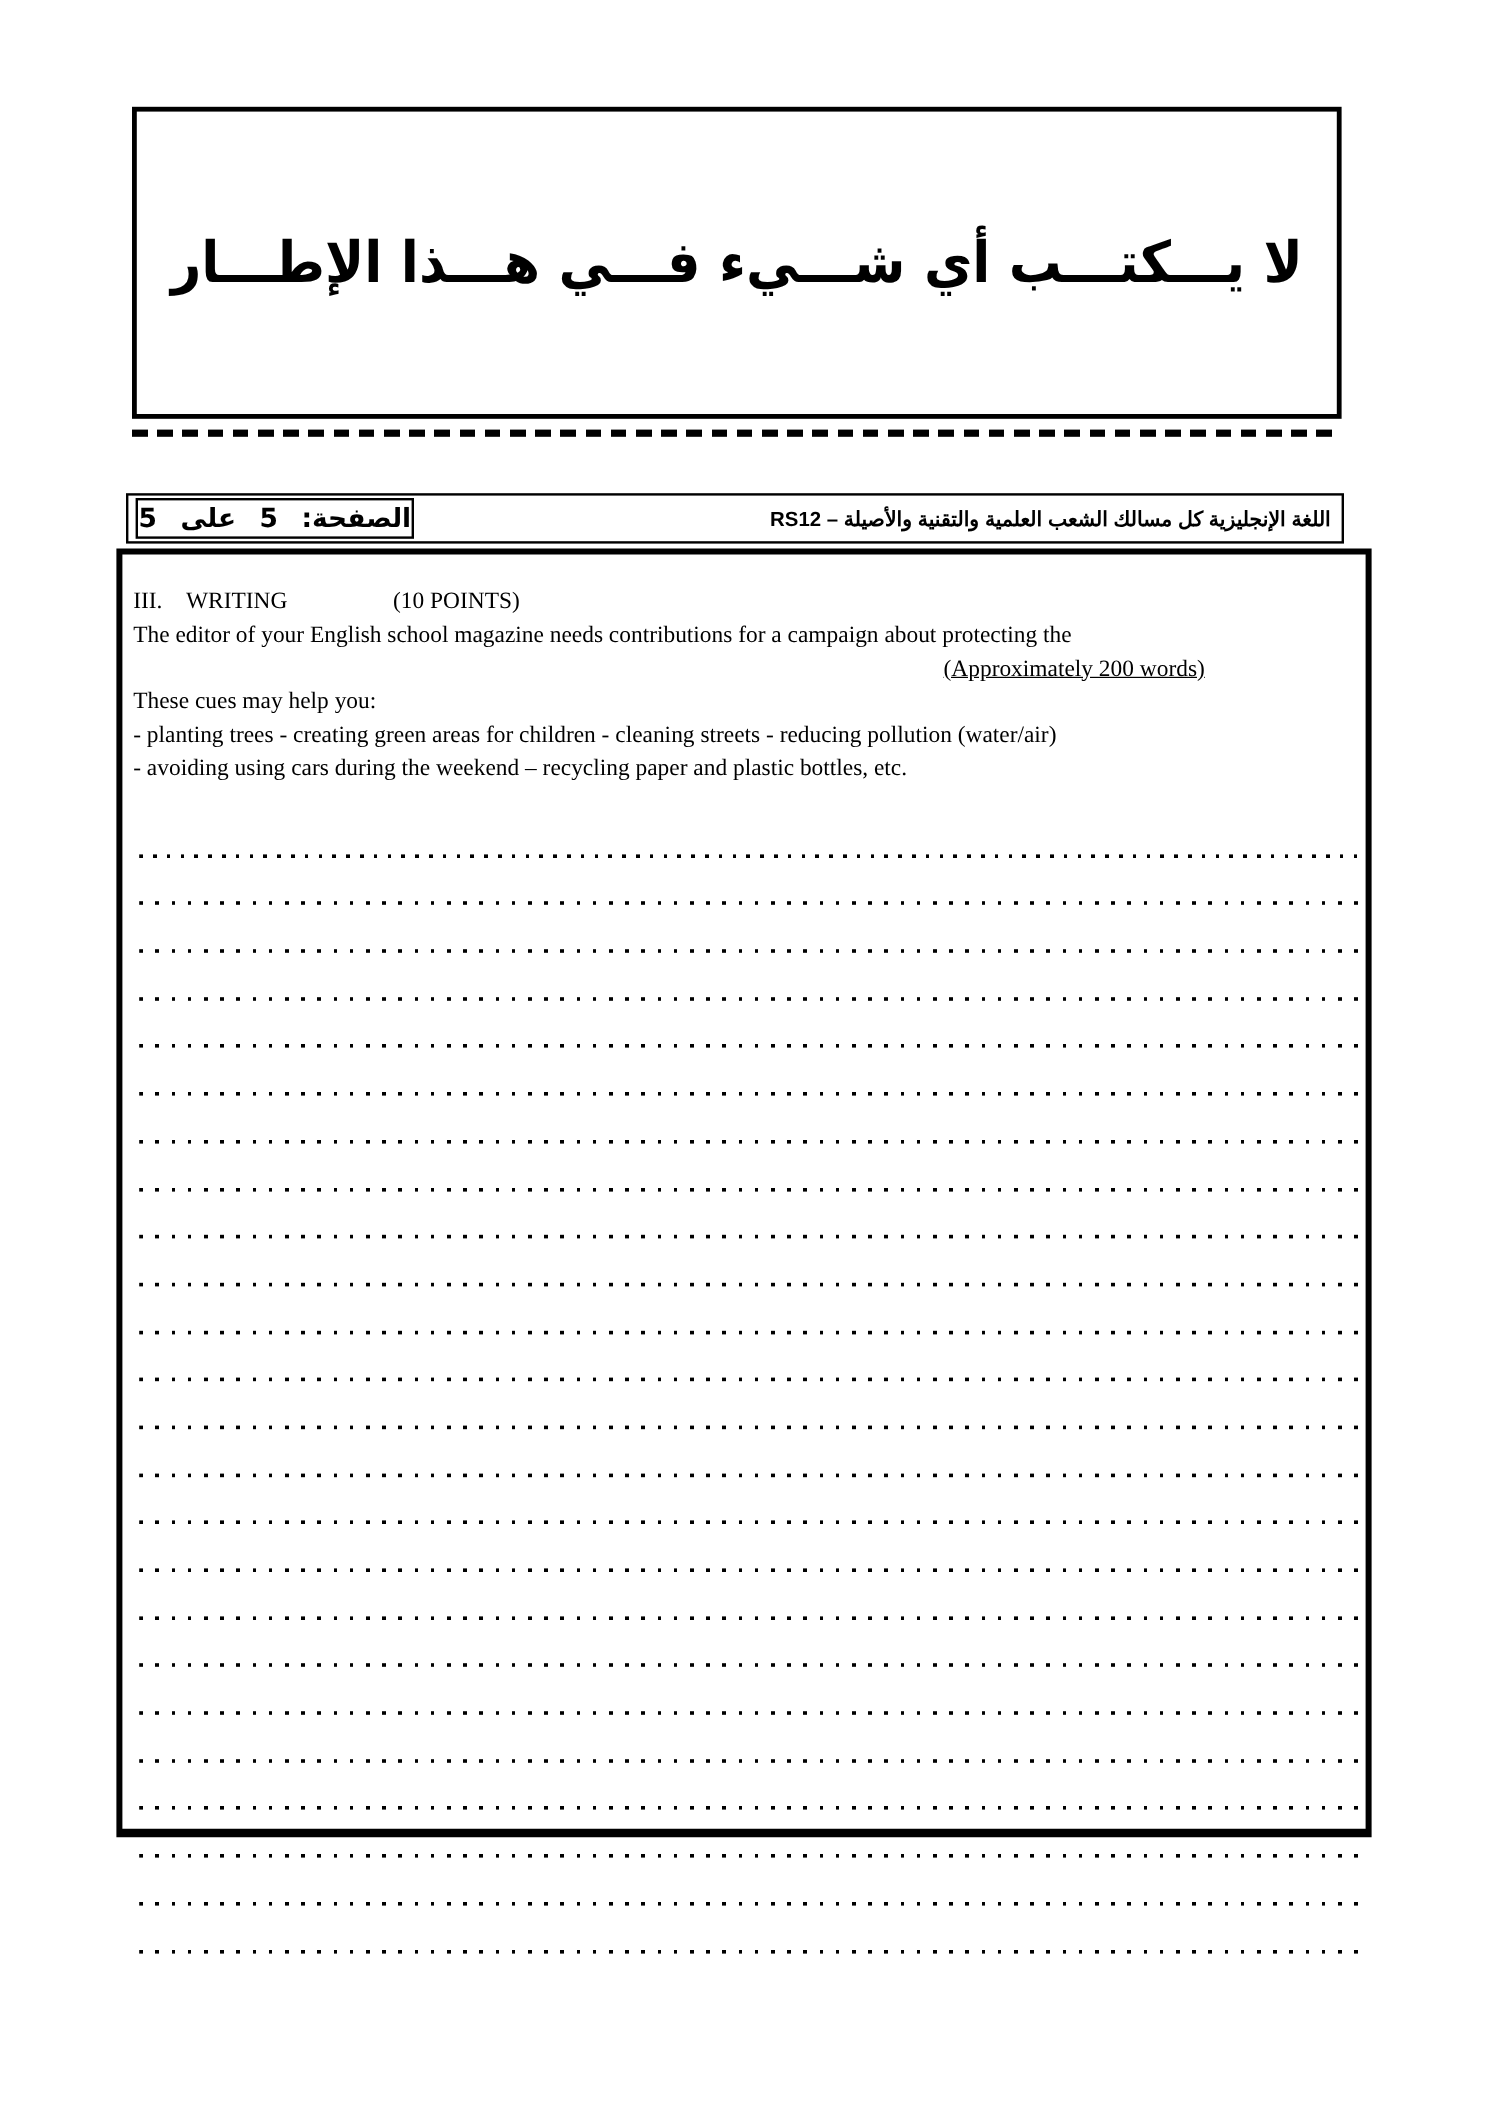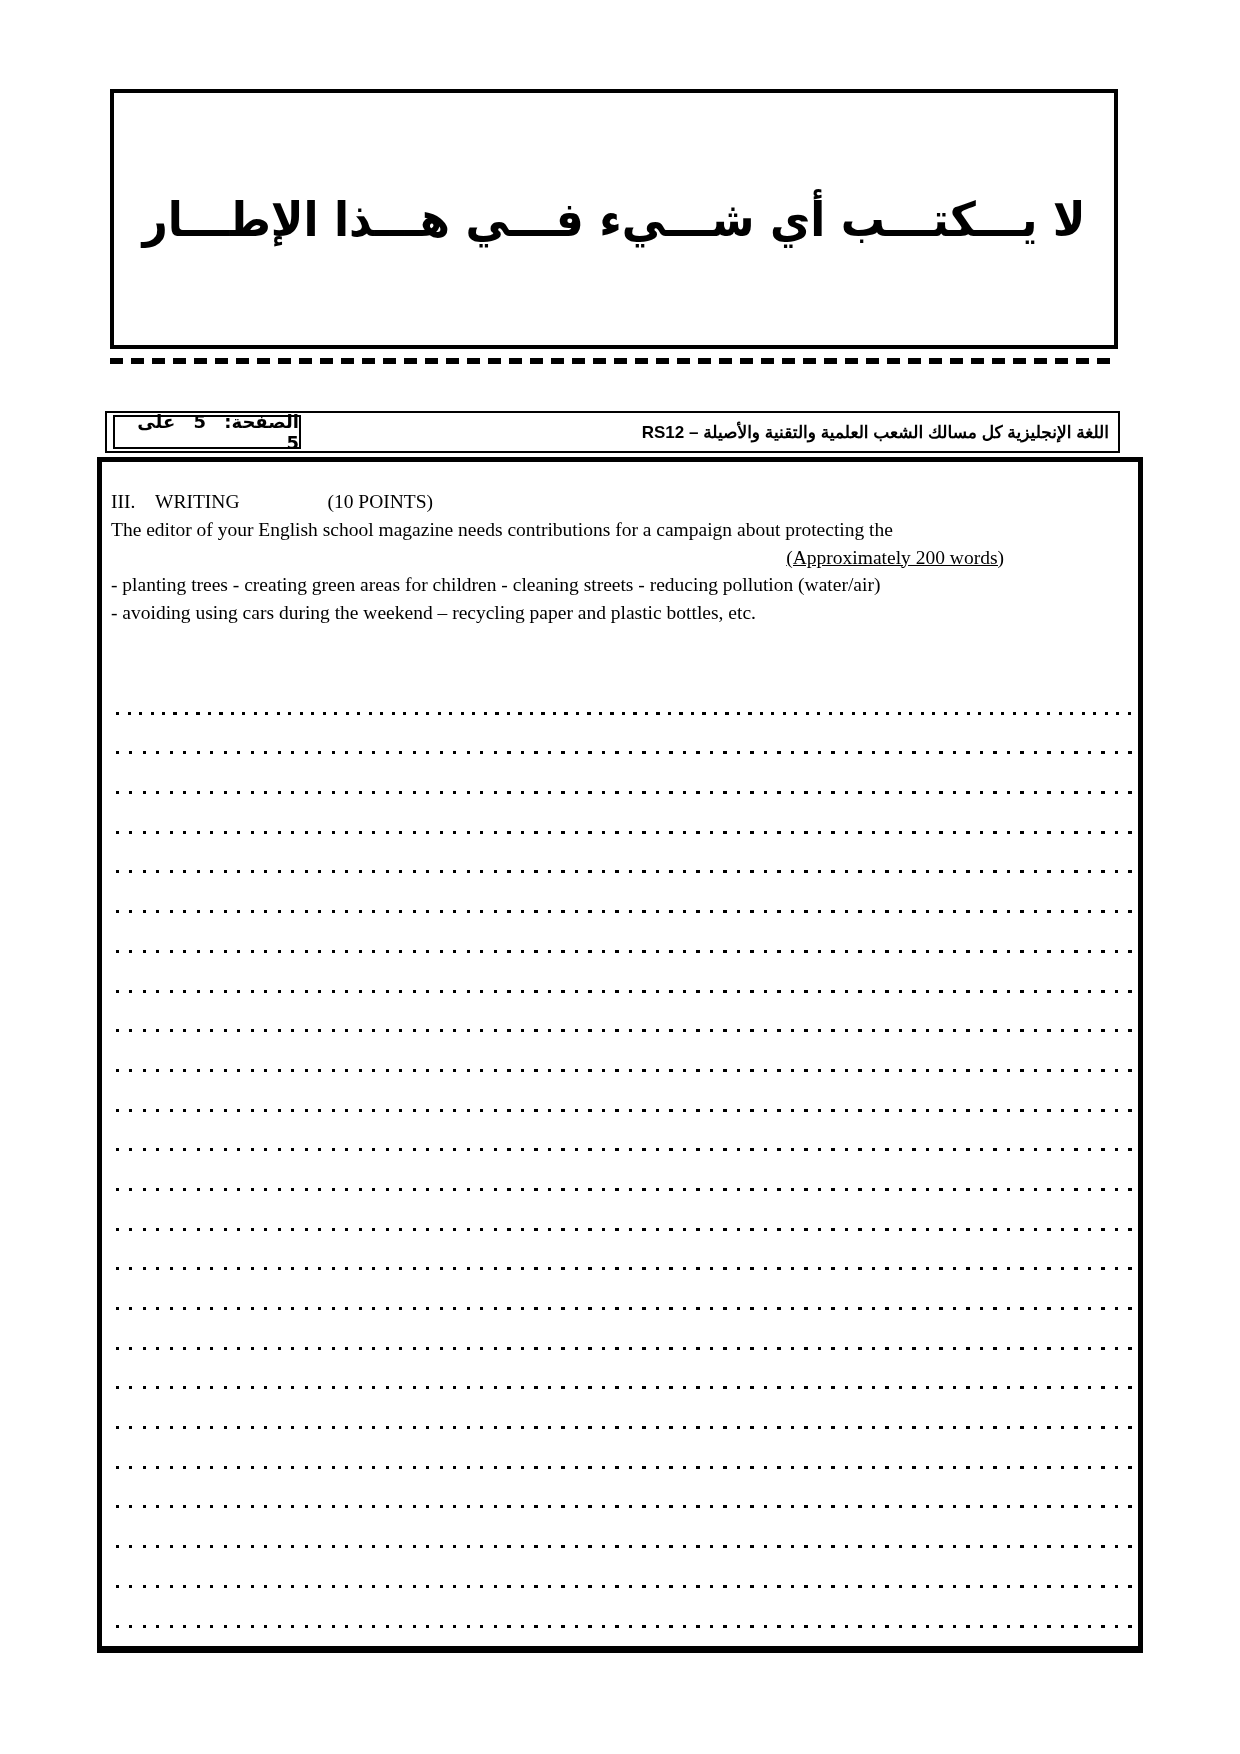--- a/index.html
+++ b/index.html
@@ -34,41 +34,41 @@
     background: repeating-linear-gradient(90deg, #000 0 13px, transparent 13px 21px);
   }
 
   
   .header-bar {
     left: 105px; top: 411px; width: 1015px; height: 42px;
     border: 2px solid #000;
     box-sizing: border-box;
   }
   .page-box {
-    position: absolute; left: 6px; top: 2px; bottom: 2px; width: 188px;
+    position: absolute; left: 6px; top: 2px; bottom: 2px; width: 232px;
     border: 2px solid #000;
     box-sizing: border-box;
     display: flex; align-items: center; justify-content: center;
     direction: rtl;
     font-family: "DejaVu Sans", sans-serif;
-    font-weight: bold; font-size: 18px;
+    font-weight: bold; font-size: 22px;
     word-spacing: 12px;
   }
   .header-title {
     position: absolute; right: 9px; top: 0; bottom: 0;
     display: flex; align-items: center;
     direction: rtl;
     font-family: Liberation Sans, sans-serif;
     font-weight: bold; font-size: 17px;
     white-space: nowrap;
   }
 
   
   .main-box {
-    left: 97px; top: 457px; width: 1046px; height: 1196px;
+    left: 97px; top: 457px; width: 1046px; height: 1074px;
     border: 5px solid #000;
     border-bottom-width: 7px;
     box-sizing: border-box;
   }
   .prompt {
     position: absolute; left: 9px; right: 9px; top: 26px;
     font-family: "Liberation Serif", serif;
     font-size: 19.5px; line-height: 27.8px;
     white-space: nowrap;
   }
@@ -105,20 +105,21 @@
   <div class="header-title">اللغة الإنجليزية كل مسالك الشعب العلمية والتقنية والأصيلة – RS12</div>
 </div>
 
 <div class="abs main-box">
   <div class="prompt">
     <div class="heading-line">
       <span class="sec-num">III.</span><span>WRITING</span><span class="points">(10 POINTS)</span>
     </div>
     <div>The editor of your English  school magazine needs contributions for a campaign about protecting the</div>
     <div class="word-note">(Approximately 200 words)</div>
+    <div>These cues may help you:</div>
     <div>- planting trees - creating green areas for children -  cleaning streets  -  reducing pollution  (water/air)</div>
     <div>- avoiding using cars during the weekend – recycling paper and plastic bottles,  etc.</div>
   </div>
 
   <div class="answer-area">
       <div class="dotted-line"></div>
       <div class="dotted-line"></div>
       <div class="dotted-line"></div>
       <div class="dotted-line"></div>
       <div class="dotted-line"></div>

